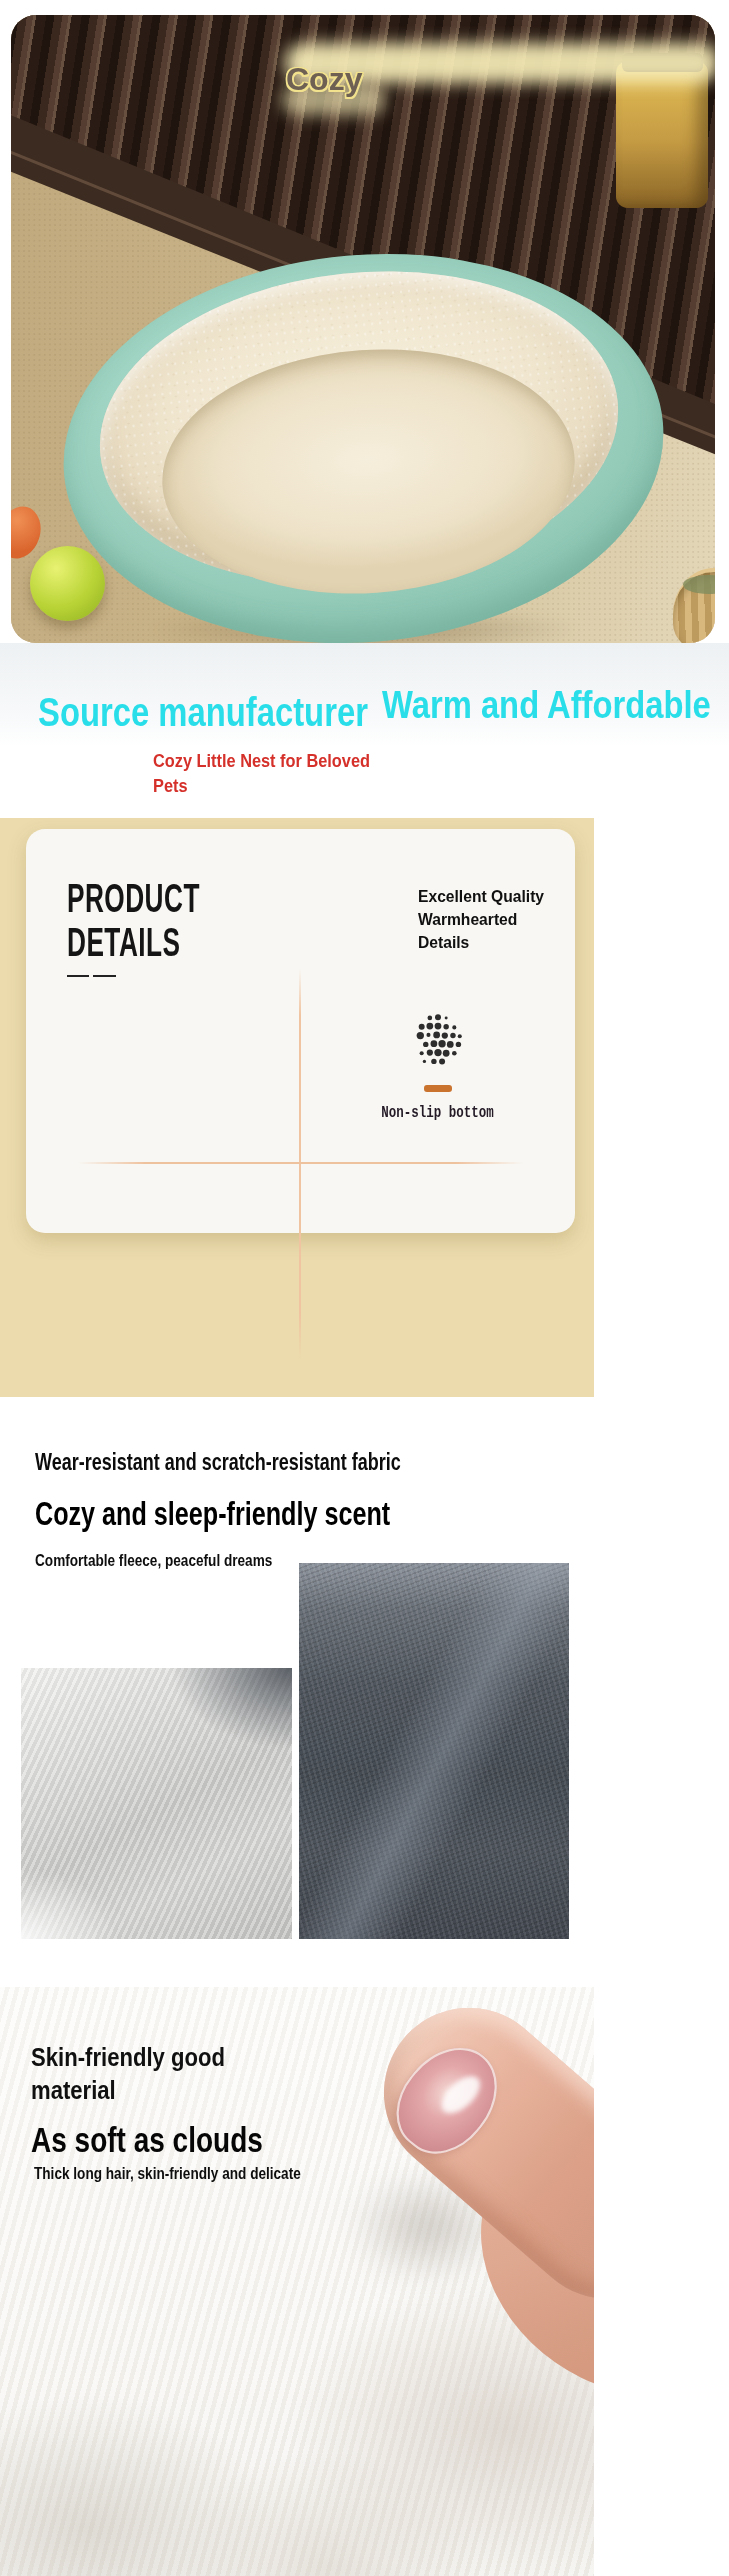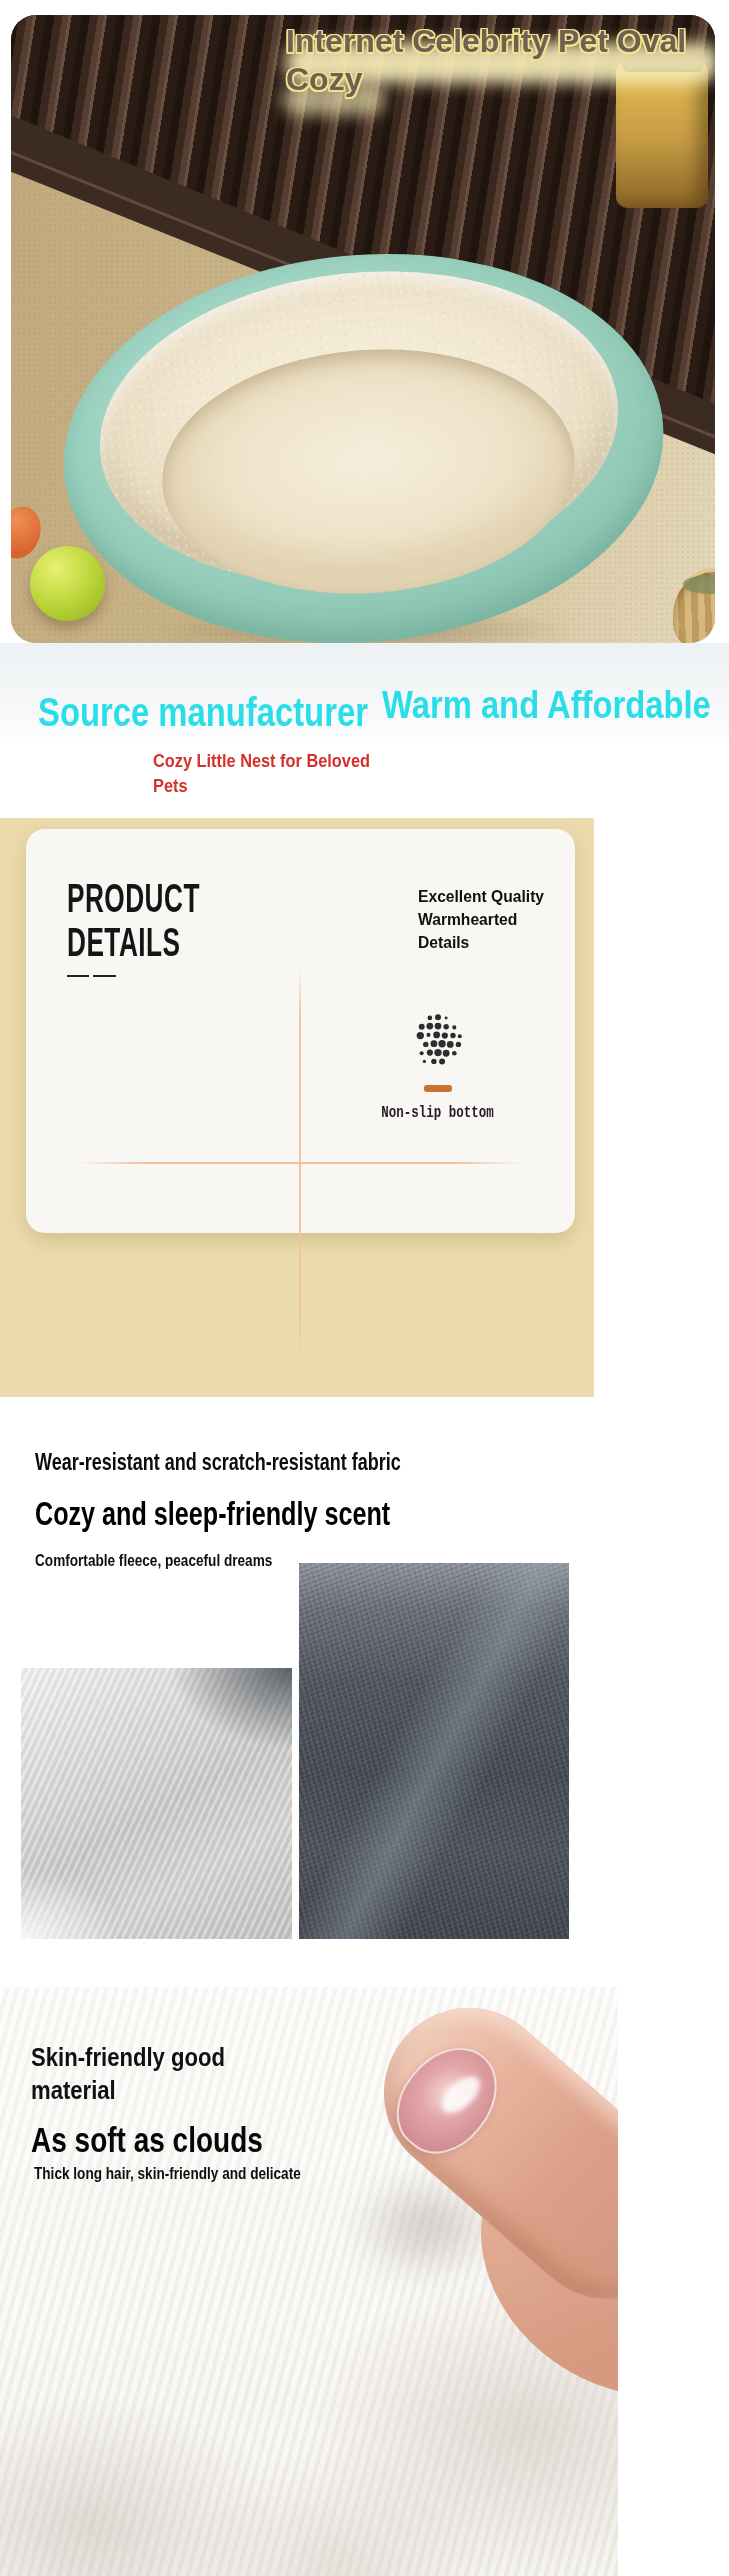--- a/index.html
+++ b/index.html
@@ -126,21 +126,21 @@
   .fabric-dark:after{content:"";position:absolute;inset:0;
         background:linear-gradient(118deg,transparent 40%,rgba(160,170,182,.38) 52%,transparent 64%);}
 
   
   .bottom-photo{position:absolute;left:0;top:1987px;width:594px;height:589px;overflow:hidden;
         background:
           radial-gradient(310px 221px at 85% 75%,rgba(205,195,185,.55),transparent 70%),
           radial-gradient(265px 192px at 15% 92%,rgba(198,192,182,.5),transparent 70%),
           radial-gradient(221px 162px at 55% 98%,rgba(210,203,193,.45),transparent 70%),
           repeating-linear-gradient(105deg,rgba(255,255,255,.55) 0 5.2px,rgba(236,233,227,.35) 5.2px 9.6px),
-          linear-gradient(180deg,#fbfaf8 0%,#f4f2ee 60%,#eceae4 100%); padding-left: 24px;}
+          linear-gradient(180deg,#fbfaf8 0%,#f4f2ee 60%,#eceae4 100%);}
   .press-shadow{position:absolute;left:317px;top:162px;width:221px;height:155px;border-radius:50%;
         background:radial-gradient(50% 50% at 50% 50%,rgba(165,158,148,.55),transparent 70%);
         filter:blur(16px);}
   .finger{position:absolute;left:394px;top:-5.9px;width:354px;height:170px;border-radius:88px;
         transform:rotate(41deg);transform-origin:44px 85px;
         background:linear-gradient(90deg,#f2cdbb 0%,#e7b29c 30%,#dba087 60%,#d1977e 100%);
         box-shadow:inset 0 11.8px 17.7px rgba(255,235,225,.6),inset 0 -13.3px 19px rgba(160,95,70,.35);}
   .knuckle{position:absolute;left:472px;top:147px;width:310px;height:251px;border-radius:50%;
         transform:rotate(35deg);background:linear-gradient(120deg,#e9b7a1,#d59a80 70%);}
   .nail{position:absolute;left:404px;top:56px;width:87px;height:114px;
@@ -171,21 +171,20 @@
     <div class="gold-lamp"></div>
     <div class="bed-shadow"></div>
     <div class="bed-outer"></div>
     <div class="bed-plush"></div>
     <div class="bed-cushion"></div>
     <div class="toy-orange"></div>
     <div class="ball"></div>
     <div class="basket"></div>
     <div class="title-glow"></div>
     <div class="title-glow2"></div>
-    <div class="hero-title title-l1">Internet Celebrity Pet Oval</div>
     <div class="hero-title title-l2">Cozy</div>
   </section>
 
   <div class="tag-strip"></div>
   <div class="tagline tagline-left">Source manufacturer</div>
   <div class="tagline tagline-right">Warm and Affordable</div>
 
   <div class="red-heading">
     <div>Cozy Little Nest for Beloved</div>
     <div>Pets</div>

